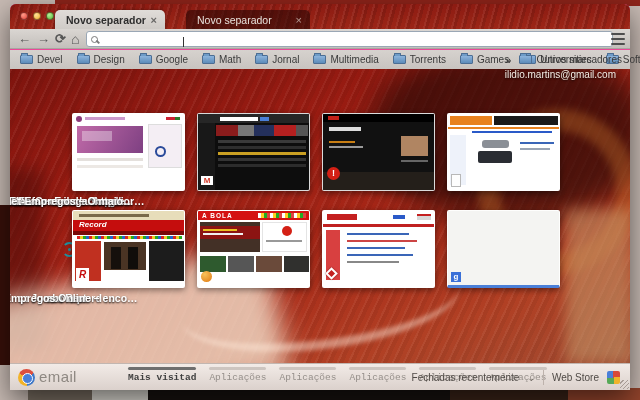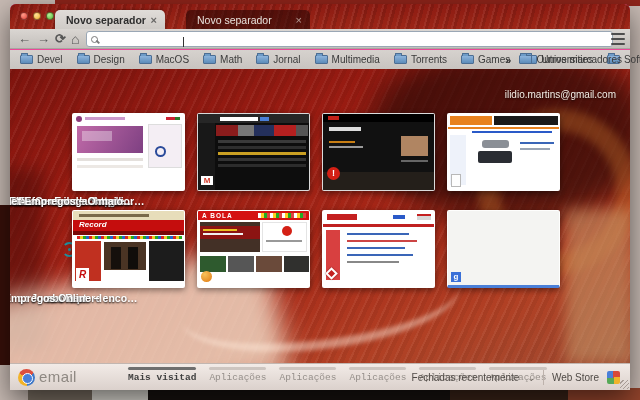--- a/index.html
+++ b/index.html
@@ -81,21 +81,21 @@
   .st-light { left:-40px; top:205px; width:310px; height:130px; background:rgba(243,221,201,.8);
               filter:blur(12px); transform:rotate(-12deg); }
   .st-curve { left:170px; top:190px; width:280px; height:90px; border-bottom:9px solid rgba(255,236,220,.45);
               border-radius:50%; transform:rotate(-7deg); filter:blur(2px); }
   .st-edge { left:-12px; top:100px; width:46px; height:180px; background:rgba(66,10,8,.5); filter:blur(9px); }
   .teal-arc { left:52px; top:173px; width:15px; height:15px; border:2px solid #1d93a3;
               border-radius:50%; border-left-color:transparent; }
   .teal-arc::after { content:""; position:absolute; left:4px; top:4px; width:3px; height:3px;
                      background:#1d93a3; border-radius:50%; }
 
-  .email { top:20px; right:14px; font-size:10px; color:#f4ece4; text-shadow:0 1px 2px rgba(0,0,0,.7); }
+  .email { top:0; right:14px; font-size:10px; color:#f4ece4; text-shadow:0 1px 2px rgba(0,0,0,.7); }
 
   .thumb { width:113px; height:78px; background:#fff; border:1px solid rgba(255,255,255,.85);
            border-radius:2px; box-shadow:0 2px 6px rgba(0,0,0,.45); overflow:hidden; }
   .tlabel { width:125px; text-align:center; font-size:10.5px; font-weight:bold; color:#fff;
             text-shadow:0 1px 2px rgba(0,0,0,.85); white-space:nowrap; }
   .c1 { left:62px; }  .c2 { left:187px; } .c3 { left:312px; } .c4 { left:437px; }
   .r1t { top:44px; }  .r1l { top:126px; } .r2t { top:141px; } .r2l { top:223px; }
   .lab { left:-6px; }
 
   
@@ -175,21 +175,21 @@
       <span class="bm-item">
           <i class="folder"></i>
           <span>Devel</span>
         </span>
       <span class="bm-item">
           <i class="folder"></i>
           <span>Design</span>
         </span>
       <span class="bm-item">
           <i class="folder"></i>
-          <span>MacOS</span>
+          <span>Google</span>
         </span>
       <span class="bm-item">
           <i class="folder"></i>
           <span>Math</span>
         </span>
       <span class="bm-item">
           <i class="folder"></i>
           <span>Jornal</span>
         </span>
       <span class="bm-item">

